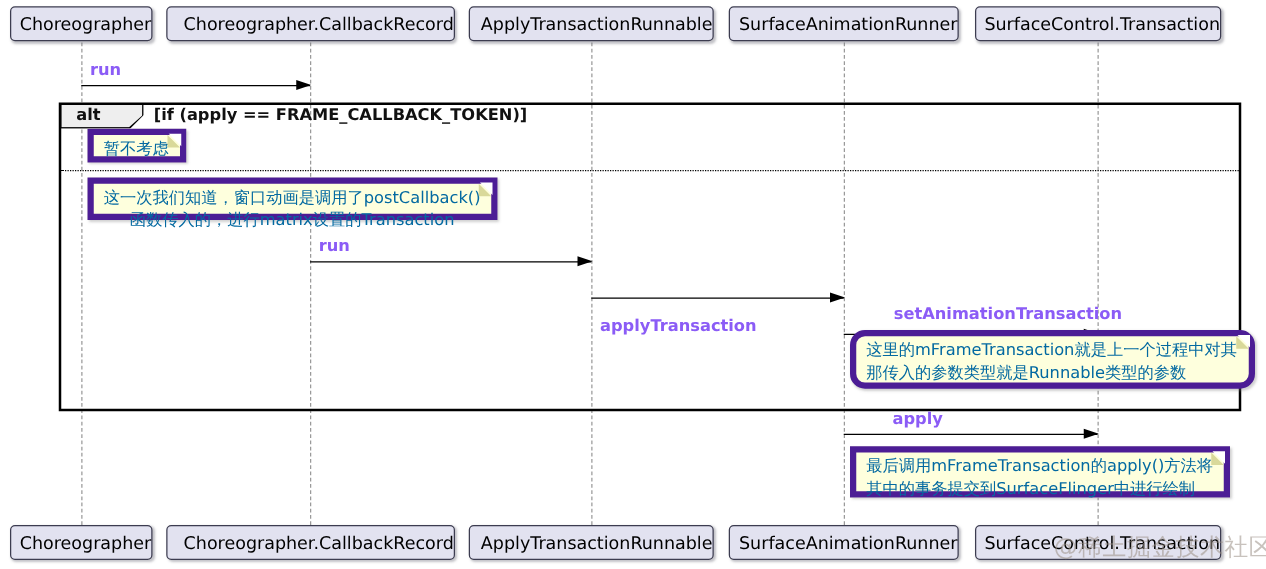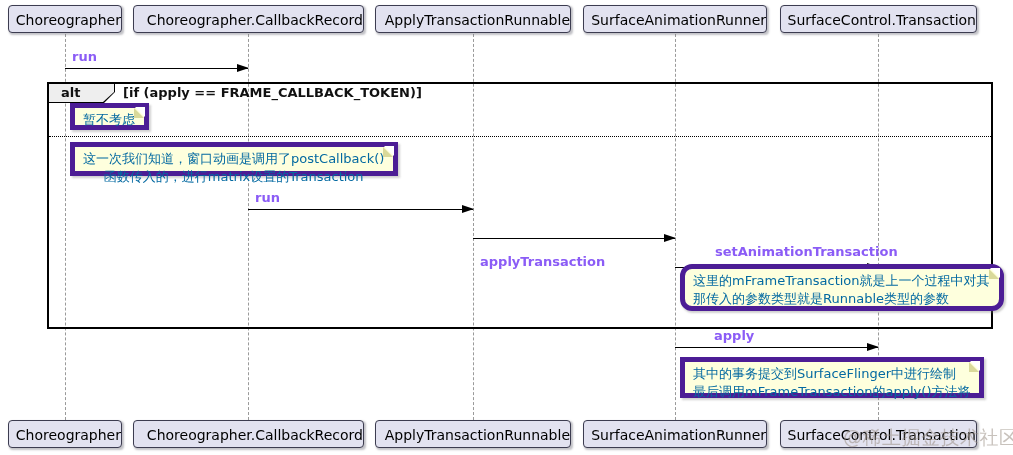--- a/index.html
+++ b/index.html
@@ -106,22 +106,22 @@
 
   <div class="note" style="left:680px;top:264px;height:47px;border-radius:12px;">
     <div>这里的mFrameTransaction就是上一个过程中对其</div>
     <div>那传入的参数类型就是Runnable类型的参数</div>
   </div>
 
   <div class="msg-label" style="left:714px;top:328px;">apply</div>
   <div class="msg-line" style="left:675px;top:347px;width:203px;"></div>
 
   <div class="note" style="left:680px;top:357px;height:41px;">
+    <div>最后调用mFrameTransaction的apply()方法将</div>
     <div>其中的事务提交到SurfaceFlinger中进行绘制</div>
-    <div>最后调用mFrameTransaction的apply()方法将</div>
   </div>
 
   <div class="participant" style="left:8px;top:420px;width:114px;">Choreographer</div>
   <div class="participant" style="left:133px;top:420px;width:231px;">Choreographer.CallbackRecord</div>
   <div class="participant" style="left:375px;top:420px;width:196px;">ApplyTransactionRunnable</div>
   <div class="participant" style="left:583px;top:420px;width:184px;">SurfaceAnimationRunner</div>
   <div class="participant" style="left:780px;top:420px;width:197px;">SurfaceControl.Transaction</div>
 
   <div class="watermark" style="left:843px;top:425px;">@稀土掘金技术社区</div>
 

